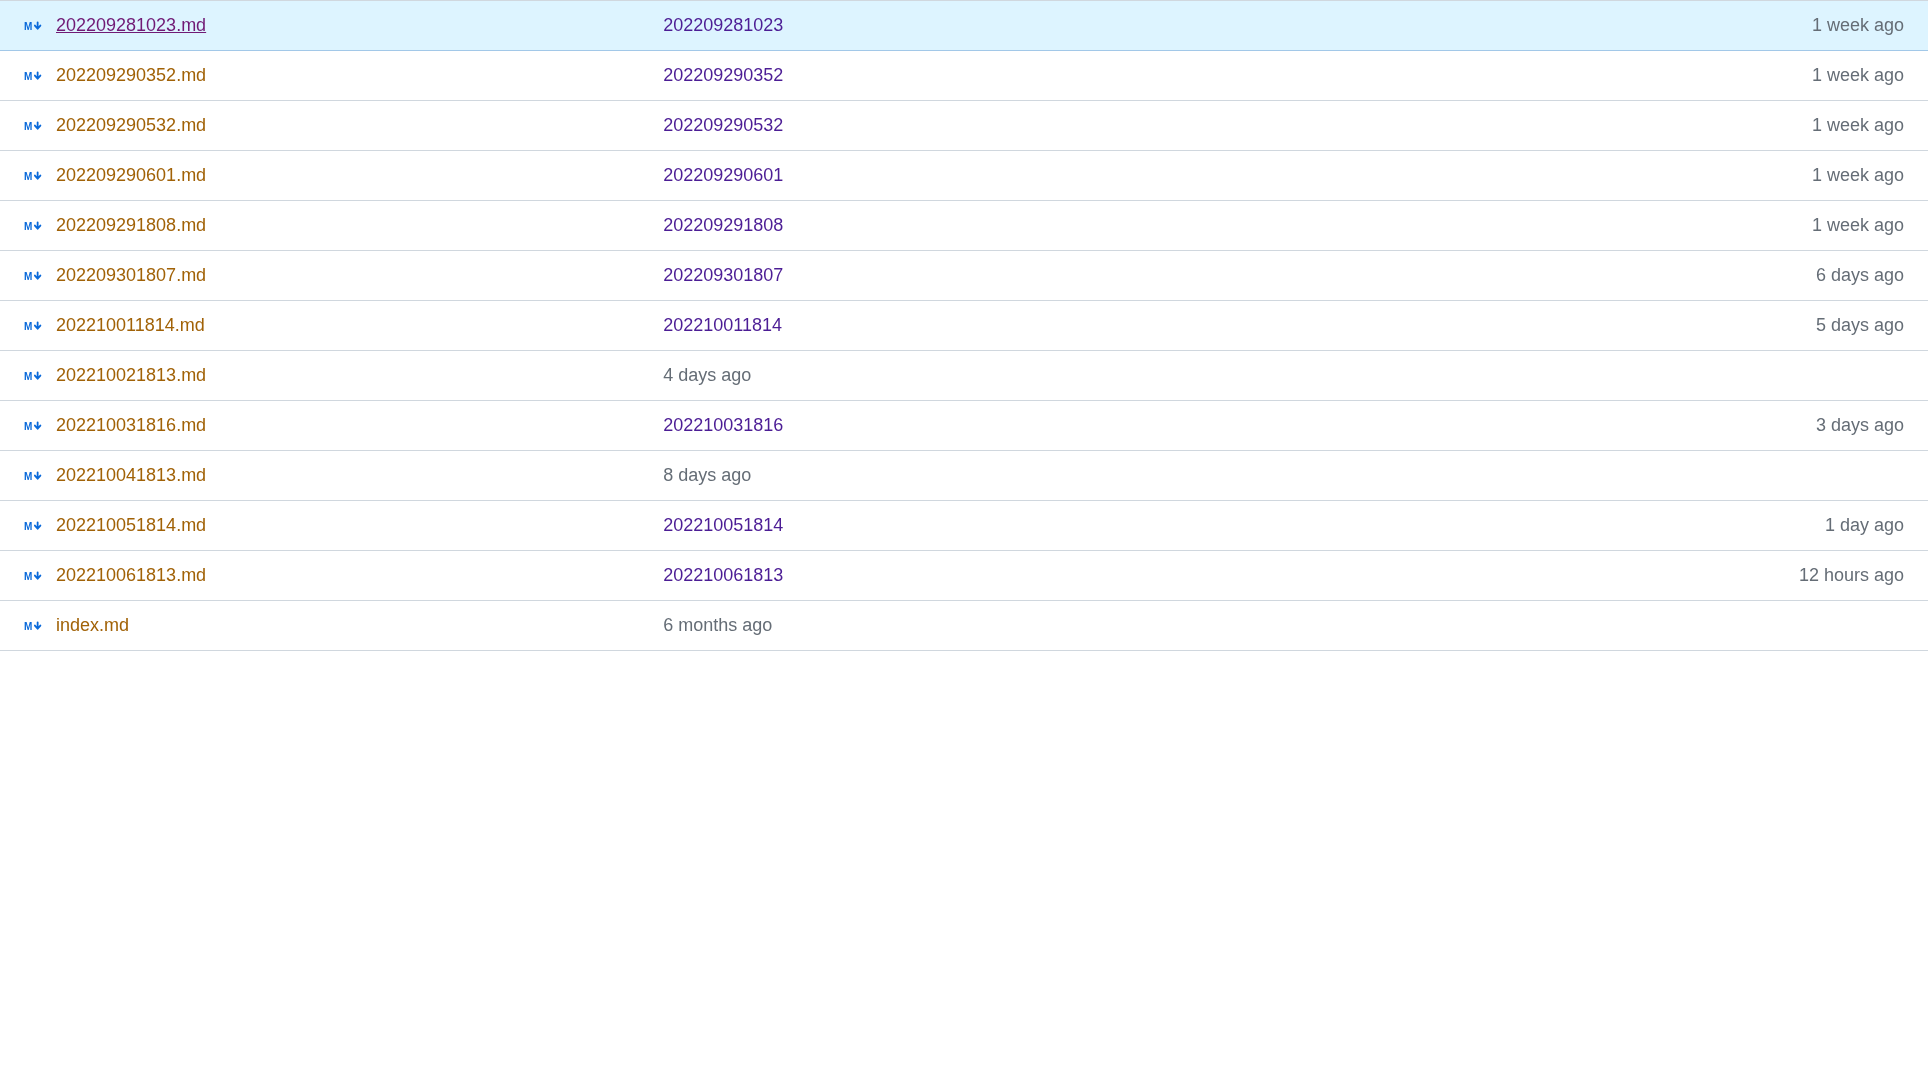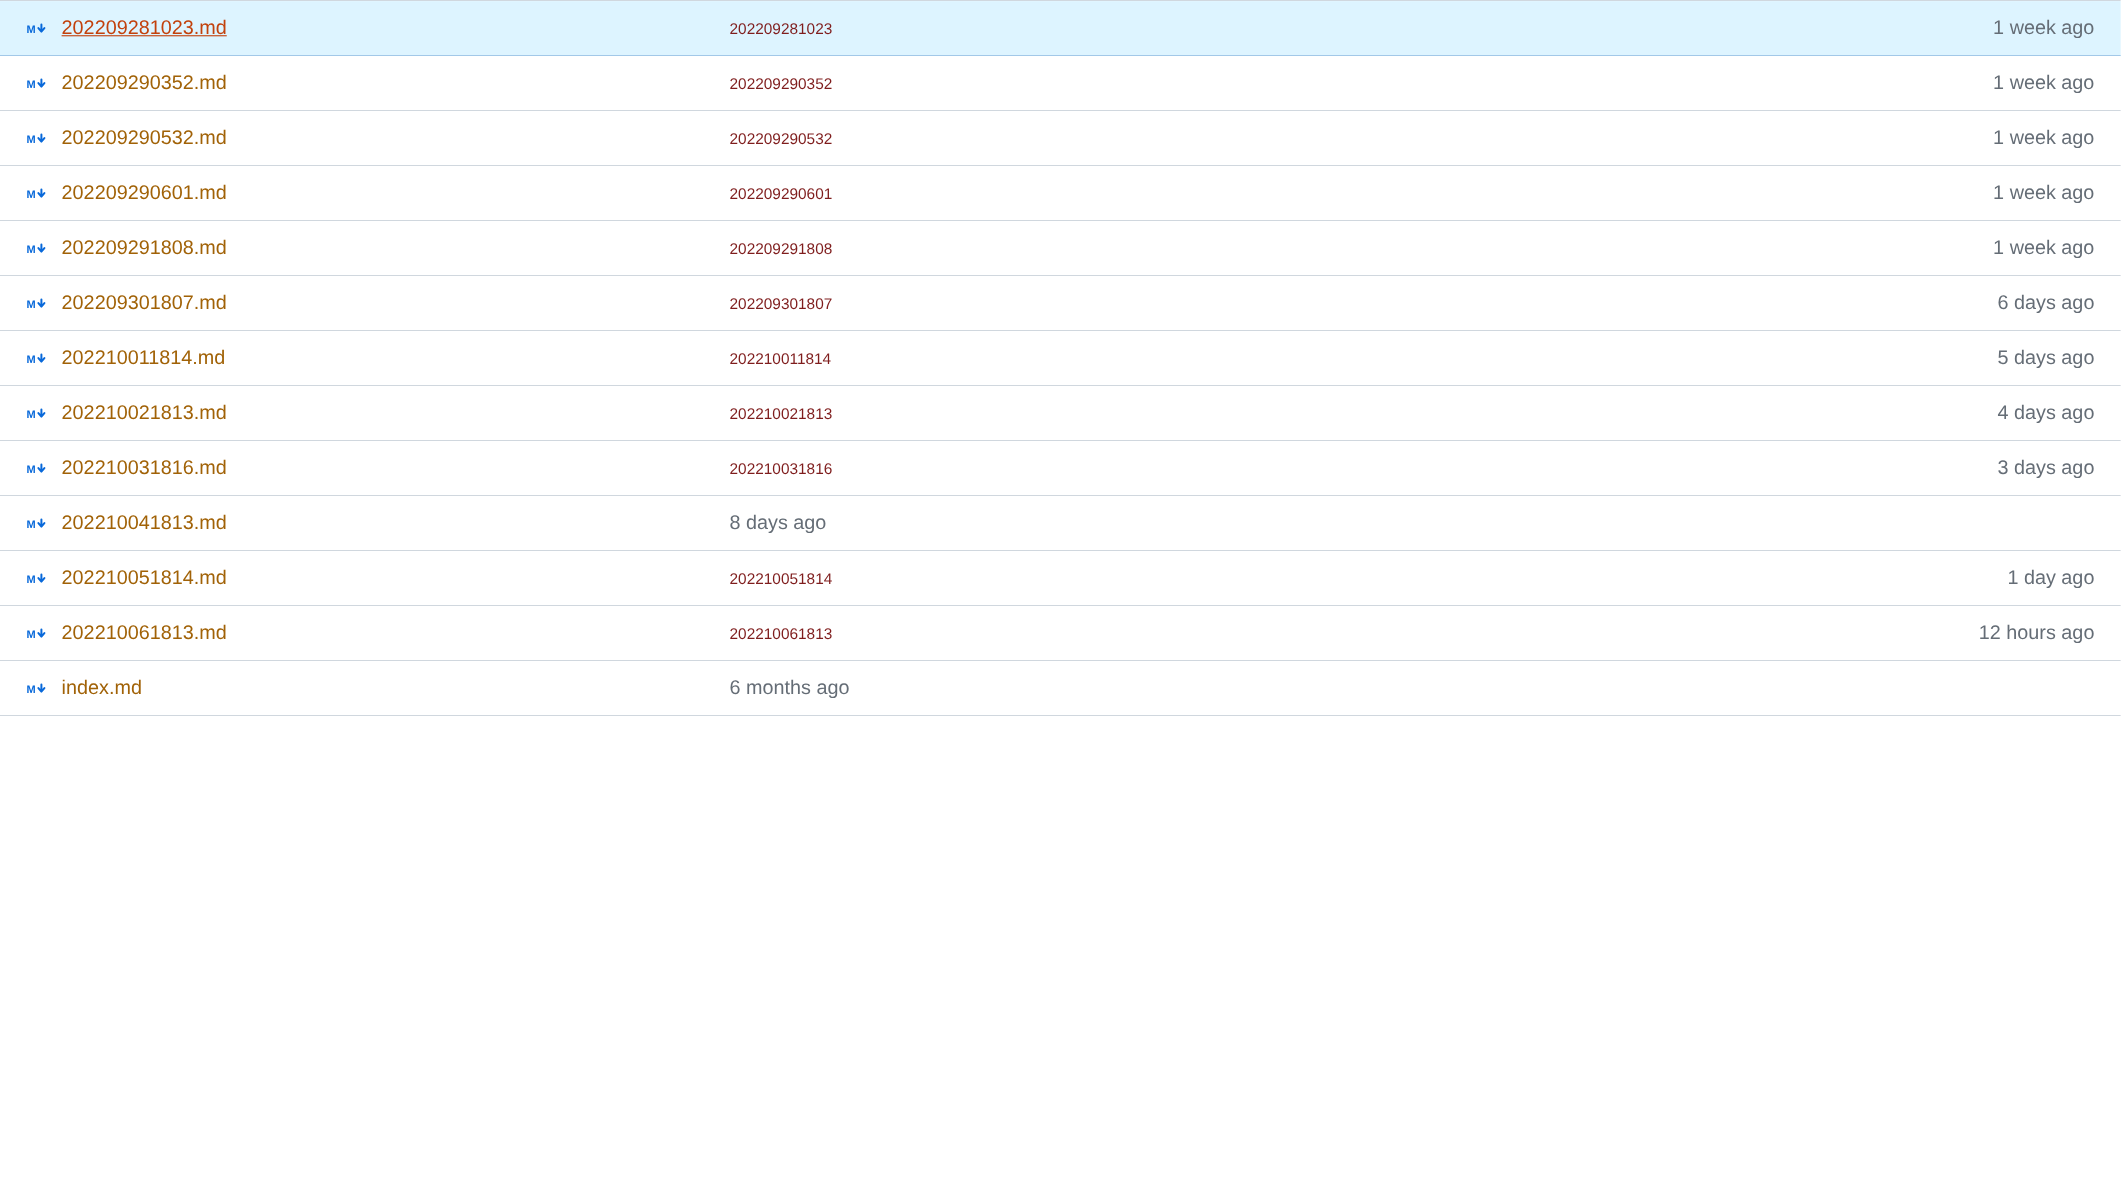--- a/index.html
+++ b/index.html
@@ -30,22 +30,22 @@
       border-bottom: 1px solid #a2c8e8;
     }
     .col-name {
       flex: 0 0 34%;
       display: flex;
       align-items: center;
       gap: 12px;
     }
     .col-commit {
       flex: 1 1 auto;
-      color: #7f1d1d;
-      font-size: 14px;
+      color: #4c1d95;
+      font-size: 18px;
     }
     .col-time {
       flex: 0 0 auto;
       text-align: center;
       color: #656d76;
       font-size: 18px;
       white-space: nowrap;
     }
     .md-icon {
       display: inline-flex;
@@ -59,21 +59,21 @@
       width: 20px;
       height: 14px;
     }
     .file-name {
       color: #a16207;
       font-size: 18px;
       cursor: pointer;
     }
     .file-row.highlighted .file-name {
       text-decoration: underline;
-      color: #c2410c;
+      color: #701a75;
     }
   </style>
 </head>
 <body>
 
 <div class="file-table" id="file-table">
     <div class="file-row highlighted">
       <div class="col-name">
         <span class="md-icon">
           <svg viewBox="0 0 22 14" xmlns="http://www.w3.org/2000/svg">
@@ -167,21 +167,20 @@
     <div class="file-row">
       <div class="col-name">
         <span class="md-icon">
           <svg viewBox="0 0 22 14" xmlns="http://www.w3.org/2000/svg">
     <text x="0" y="11" font-size="11" font-weight="700" fill="#0969da" font-family="Arial,Helvetica,sans-serif">M</text>
     <path d="M 15 3 L 15 9 M 12 6.5 L 15 10 L 18 6.5" stroke="#0969da" stroke-width="2" fill="none" stroke-linecap="round" stroke-linejoin="round"></path>
   </svg>
         </span>
         <a class="file-name">202210021813.md</a>
       </div>
-      <div class="col-commit">202210021813</div>
       <div class="col-time">4 days ago</div>
     </div>
     <div class="file-row">
       <div class="col-name">
         <span class="md-icon">
           <svg viewBox="0 0 22 14" xmlns="http://www.w3.org/2000/svg">
     <text x="0" y="11" font-size="11" font-weight="700" fill="#0969da" font-family="Arial,Helvetica,sans-serif">M</text>
     <path d="M 15 3 L 15 9 M 12 6.5 L 15 10 L 18 6.5" stroke="#0969da" stroke-width="2" fill="none" stroke-linecap="round" stroke-linejoin="round"></path>
   </svg>
         </span>

